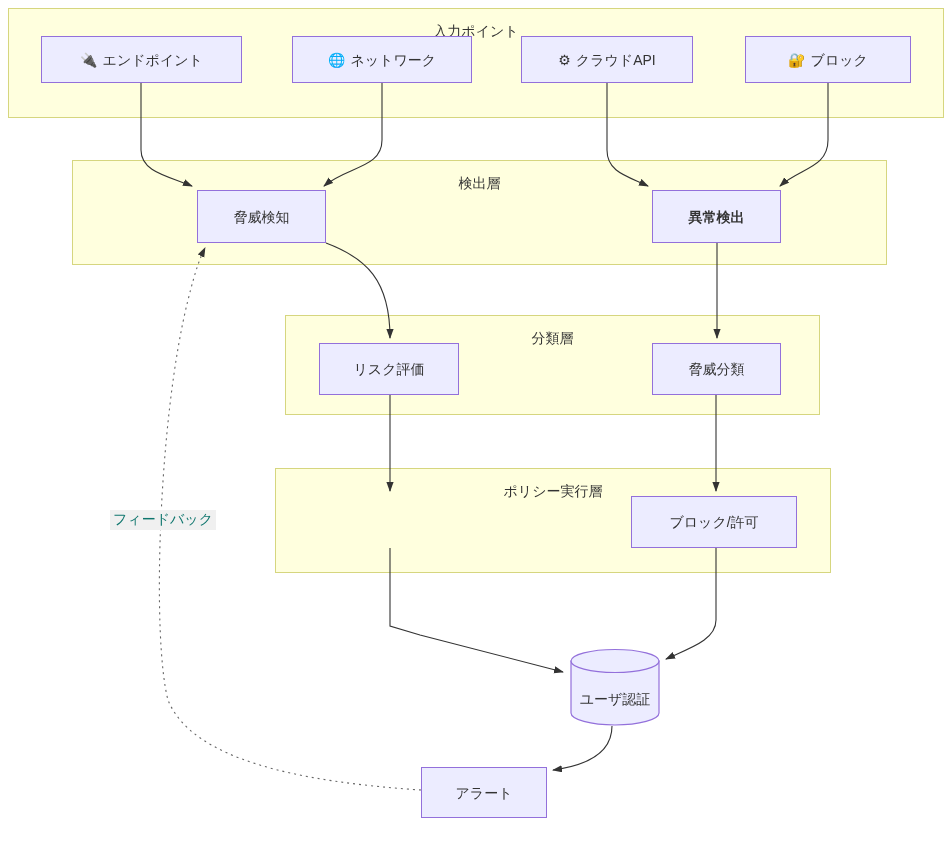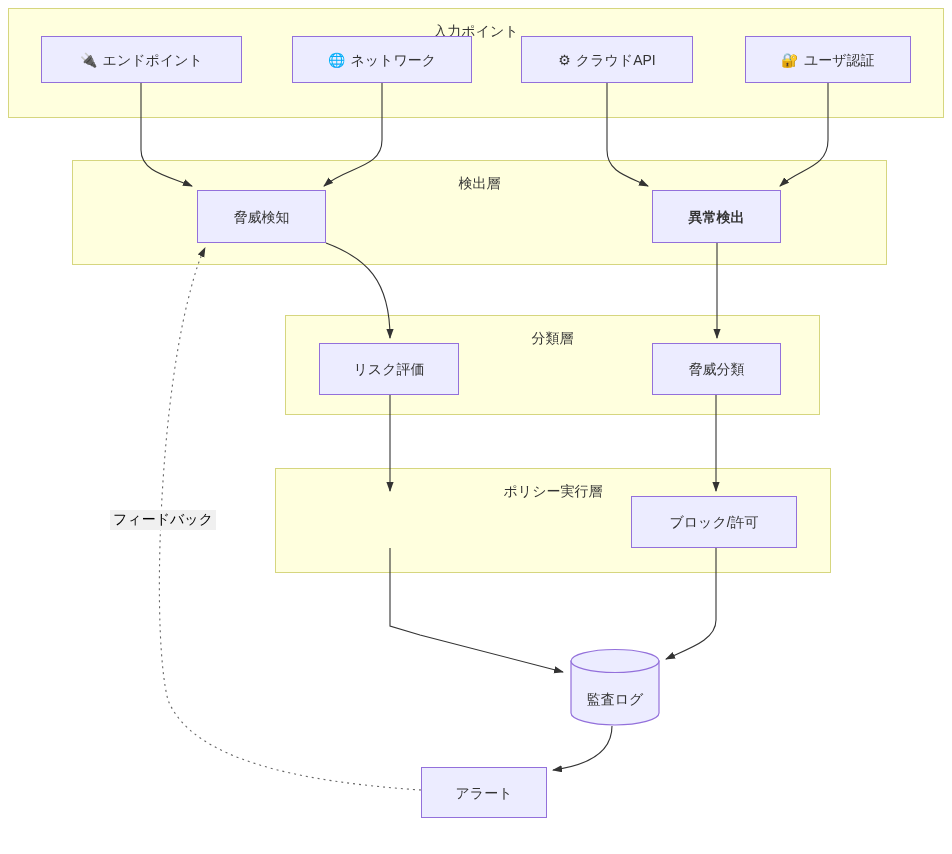--- a/index.html
+++ b/index.html
@@ -74,21 +74,21 @@
     left: 0;
     width: 100%;
     text-align: center;
     font-size: 14px;
     color: #333333;
     white-space: nowrap;
   }
   .edge-label {
     position: absolute;
     font-size: 14px;
-    color: #000000;
+    color: #0f766e;
     background: #f0f0f0;
     padding: 1px 3px;
     white-space: nowrap;
   }
 </style>
 </head>
 <body>
 
 <div id="diagram-root">
 
@@ -161,21 +161,21 @@
   <div class="node" style="left:521px;top:36px;width:172px;height:47px;">
     <span class="node-label">
       <span class="node-icon">⚙</span>
       <span>クラウドAPI</span>
     </span>
   </div>
 
   <div class="node" style="left:745px;top:36px;width:166px;height:47px;">
     <span class="node-label">
       <span class="node-icon">🔐</span>
-      <span>ユーザ認証</span>
+      <span>ブロック</span>
     </span>
   </div>
 
   <div class="node" style="left:197px;top:190px;width:129px;height:53px;">
     <span class="node-label">脅威検知</span>
   </div>
 
   <div class="node" style="left:652px;top:190px;width:129px;height:53px;font-weight:bold;">
     <span class="node-label">異常検出</span>
   </div>
@@ -195,18 +195,18 @@
 
   <div class="node" style="left:421px;top:767px;width:126px;height:51px;">
     <span class="node-label">アラート</span>
   </div>
 
   <div class="db-node" style="left:570px;top:648px;width:90px;height:78px;">
     <svg width="90" height="78" viewBox="0 0 90 78">
       <path d="M1,13 L1,65 C1,71.5 20.7,77 45,77 C69.3,77 89,71.5 89,65 L89,13 Z" fill="#ececff" stroke="#9370db" stroke-width="1.2"></path>
       <ellipse cx="45" cy="13" rx="44" ry="11.5" fill="#ececff" stroke="#9370db" stroke-width="1.2"></ellipse>
     </svg>
-    <div class="db-text" style="top:43px;">監査ログ</div>
+    <div class="db-text" style="top:43px;">ユーザ認証</div>
   </div>
 
   <div class="edge-label" style="left:110px;top:510px;">フィードバック</div>
 
 </div>
 
 </body></html>

